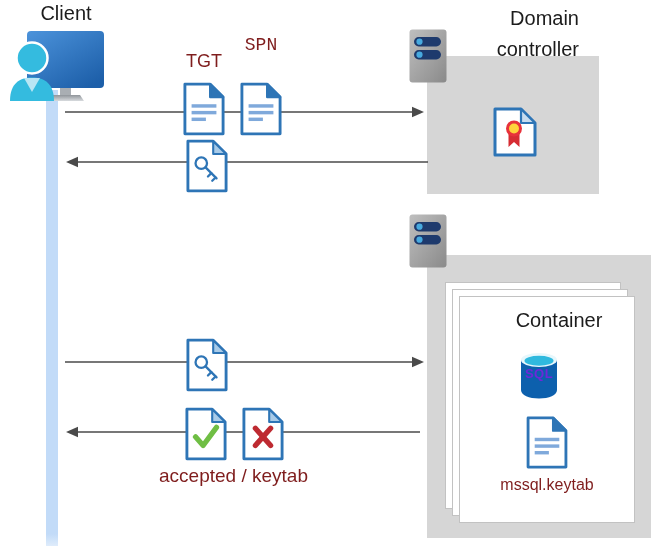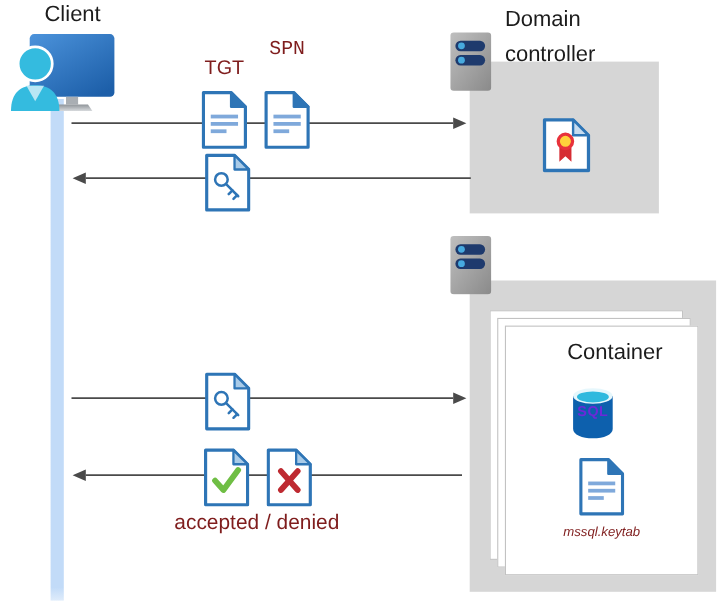--- a/index.html
+++ b/index.html
@@ -20,27 +20,27 @@
   .card-back{left:445px;top:282px;z-index:2;}
   .card-mid{left:452px;top:289px;z-index:2;}
   .card-front{left:459px;top:296px;z-index:2;}
   .icon{z-index:4;}
   .arrows{left:0;top:0;width:660px;height:558px;z-index:3;}
   .lbl{z-index:5;color:#1C1C1C;}
   .lbl-bold{font-weight:400;font-size:20px;line-height:24px;}
   .lbl-reg{font-weight:400;font-size:18px;color:#7f1d1d;}
   .tc{text-align:center;}
   .client-label{left:24px;top:1px;width:84px;}
-  .dc-label{left:459px;top:3px;width:120px;line-height:31px;}
+  .dc-label{left:459px;top:3px;width:120px;line-height:31px;text-align:right;}
   .linux-label{left:460px;top:221px;white-space:nowrap;}
   .container-label{left:459px;top:308px;width:200px;}
   .tgt-label{left:183px;top:51px;width:42px;}
   .spn-label{left:240px;top:35px;width:42px;font-family:Liberation Mono, monospace;}
   .accepted-label{left:120px;top:465px;width:227px;font-size:19px;}
-  .keytab-label{left:459px;top:476px;width:176px;font-size:12px;font-style:italic;}
+  .keytab-label{left:459px;top:476px;width:176px;font-size:16px;}
   .sql-text{left:519px;top:366px;width:40px;color:#6d28d9;font-weight:700;font-size:13px;z-index:6;letter-spacing:0.5px;}
 </style>
 </head>
 <body>
 
 <div class="canvas">
 
   <div class="abs lifeline"></div>
 
   <div class="abs gray-box dc-box"></div>
@@ -175,16 +175,16 @@
     <rect x="9" y="23" width="26" height="3.6" fill="#7FA9DB"></rect>
     <rect x="9" y="30" width="26" height="3.6" fill="#7FA9DB"></rect>
     <rect x="9" y="37" width="15" height="3.6" fill="#7FA9DB"></rect>
   </svg>
 
   <div class="abs lbl lbl-bold tc client-label">Client</div>
   <div class="abs lbl lbl-bold dc-label">Domain controller</div>
   <div class="abs lbl lbl-bold tc container-label">Container</div>
   <div class="abs lbl lbl-reg tc tgt-label">TGT</div>
   <div class="abs lbl lbl-reg tc spn-label">SPN</div>
-  <div class="abs lbl lbl-reg tc accepted-label">accepted / denied</div>
+  <div class="abs lbl lbl-reg tc accepted-label">accepted / keytab</div>
   <div class="abs lbl lbl-reg tc keytab-label">mssql.keytab</div>
 
 </div>
 
 </body></html>

